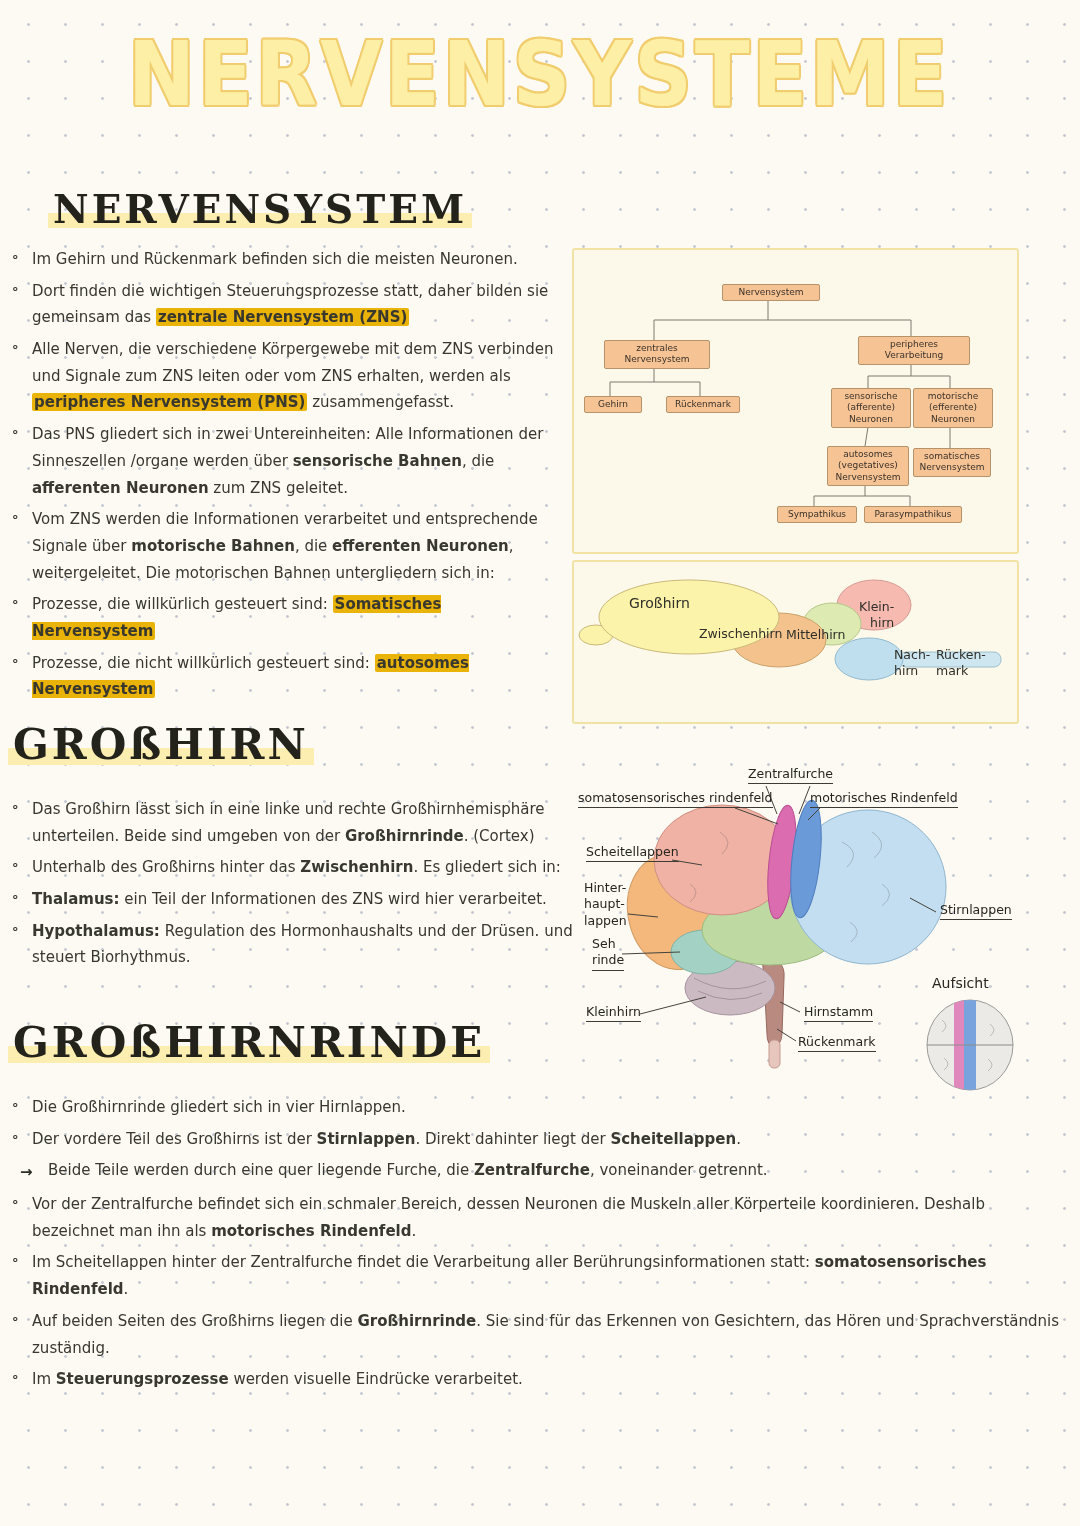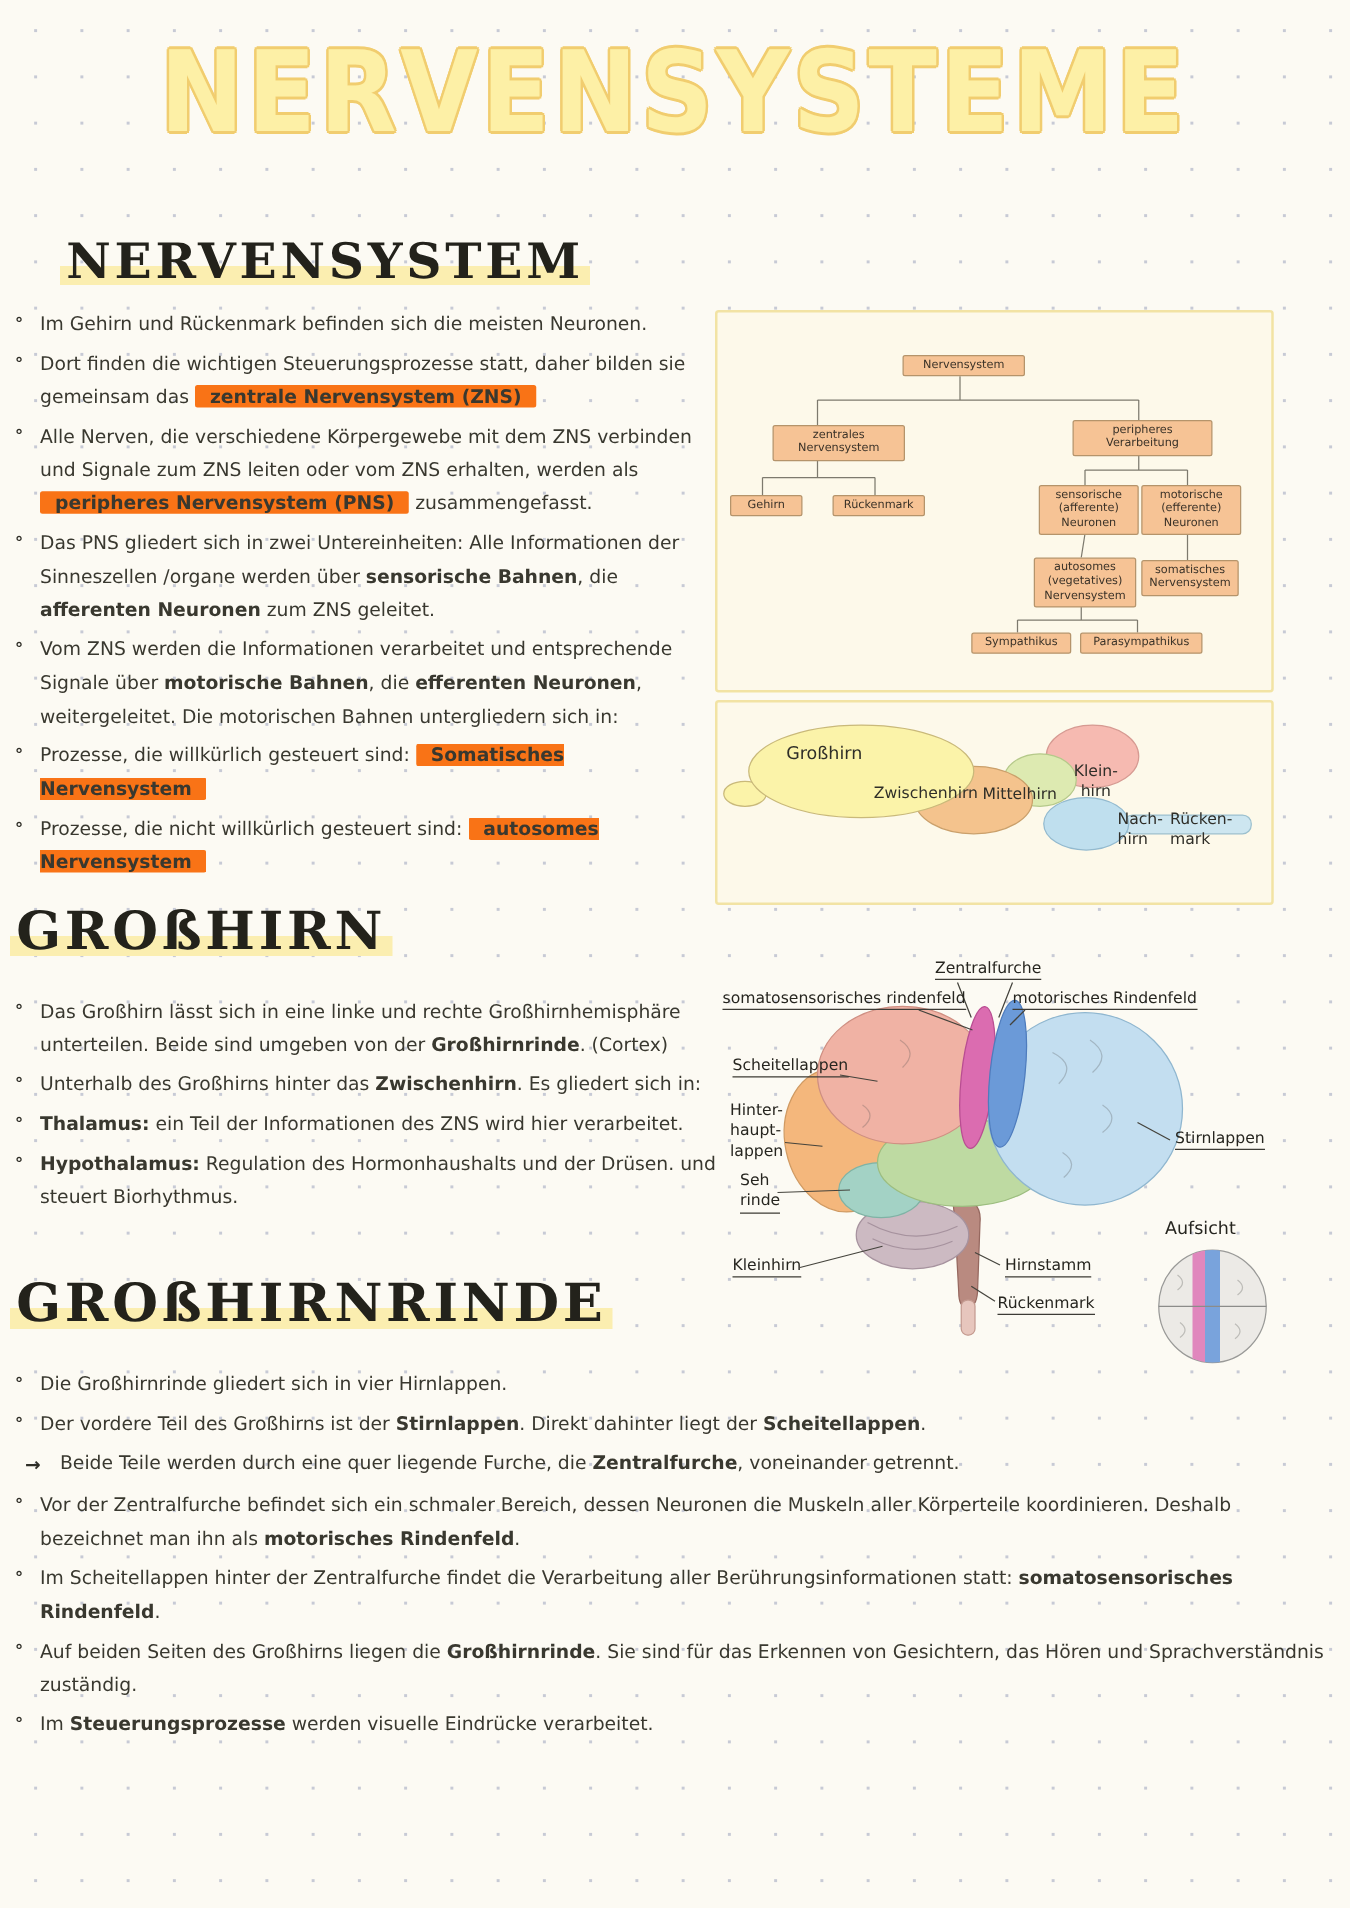--- a/index.html
+++ b/index.html
@@ -25,21 +25,21 @@
   #h-grosshirnrinde{left:8px;top:1018px;font-size:42px;}
 
   .bullets{position:absolute;font-size:15px;line-height:1.78;color:#39382f;}
   #bullets-1{left:12px;top:246px;width:556px;}
   #bullets-2{left:12px;top:796px;width:562px;}
   #bullets-3{left:12px;top:1094px;width:1058px;}
   .bullet{display:flex;margin-bottom:5px;}
   .marker{flex:0 0 20px;width:20px;font-weight:bold;font-size:13px;padding-top:2px;color:#2e2d26;}
   .marker.arrow{font-size:15px;padding-left:8px;flex-basis:28px;}
   .btext{flex:1;}
-  .h{background:#f97316;font-weight:600;padding:0 12px;border-radius:2px;}
+  .h{background:#eab308;font-weight:600;padding:0 2px;border-radius:2px;}
   .b{font-weight:700;}
 
   .panel{position:absolute;background:#fdf9ea;border:2px solid #f2e3a4;border-radius:3px;}
   #flow-panel{left:572px;top:248px;width:443px;height:302px;}
   #brainside-panel{left:572px;top:560px;width:443px;height:160px;}
   .node{
     position:absolute;background:#f6c395;border:1px solid #b5946b;border-radius:2px;
     font-size:9px;line-height:1.25;text-align:center;white-space:pre-line;
     padding:2px 2px;color:#3a3228;
   }
@@ -94,21 +94,21 @@
 
 <div class="panel" id="flow-panel">
   <svg class="lines" width="443" height="302">
     <path d="M194,51 L194,70 M80,70 L337,70 M80,70 L80,90 M337,70 L337,86" stroke="#7d7a6e" stroke-width="1" fill="none"></path>
     <path d="M80,118 L80,132 M36,132 L126,132 M36,132 L36,146 M126,132 L126,146" stroke="#7d7a6e" stroke-width="1" fill="none"></path>
     <path d="M337,114 L337,126 M294,126 L376,126 M294,126 L294,138 M376,126 L376,138" stroke="#7d7a6e" stroke-width="1" fill="none"></path>
     <path d="M294,177 L291,196 M376,177 L376,198" stroke="#7d7a6e" stroke-width="1" fill="none"></path>
     <path d="M291,235 L291,246 M240,246 L336,246 M240,246 L240,256 M336,246 L336,256" stroke="#7d7a6e" stroke-width="1" fill="none"></path>
   </svg>
   <div class="node" style="left:148px;top:34px;width:92px">Nervensystem</div>
-  <div class="node" style="left:44px;top:90px;width:100px">zentrales
+  <div class="node" style="left:30px;top:90px;width:100px">zentrales
 Nervensystem</div>
   <div class="node" style="left:284px;top:86px;width:106px">peripheres
 Verarbeitung</div>
   <div class="node" style="left:10px;top:146px;width:52px">Gehirn</div>
   <div class="node" style="left:92px;top:146px;width:68px">Rückenmark</div>
   <div class="node" style="left:257px;top:138px;width:74px">sensorische
 (afferente)
 Neuronen</div>
   <div class="node" style="left:339px;top:138px;width:74px">motorische
 (efferente)
@@ -128,21 +128,21 @@
     <ellipse cx="295" cy="97" rx="34" ry="21" fill="#bfdfee" stroke="#93bacf"></ellipse>
     <ellipse cx="300" cy="43" rx="37" ry="25" fill="#f6bab1" stroke="#d69a92"></ellipse>
     <ellipse cx="258" cy="62" rx="29" ry="21" fill="#ddeab1" stroke="#b5c98a"></ellipse>
     <ellipse cx="205" cy="78" rx="47" ry="27" fill="#f4c38d" stroke="#caa06b"></ellipse>
     <ellipse cx="22" cy="73" rx="17" ry="10" fill="#fbf3a9" stroke="#c9b97a"></ellipse>
     <ellipse cx="115" cy="55" rx="90" ry="37" fill="#fbf3a9" stroke="#c9b97a"></ellipse>
   </svg>
   <span class="blabel" style="left:55px;top:32px;font-size:14px">Großhirn</span>
   <span class="blabel" style="left:125px;top:64px">Zwischenhirn</span>
   <span class="blabel" style="left:212px;top:65px">Mittelhirn</span>
-  <span class="blabel" style="left:285px;top:47px;text-align:center">Klein-
+  <span class="blabel" style="left:285px;top:37px;text-align:right">Klein-
 hirn</span>
   <span class="blabel" style="left:320px;top:85px">Nach-
 hirn</span>
   <span class="blabel" style="left:362px;top:85px">Rücken-
 mark</span>
 </div>
 
 <div class="heading" id="h-grosshirn">
   <span class="hl">GROßHIRN</span>
 </div>

